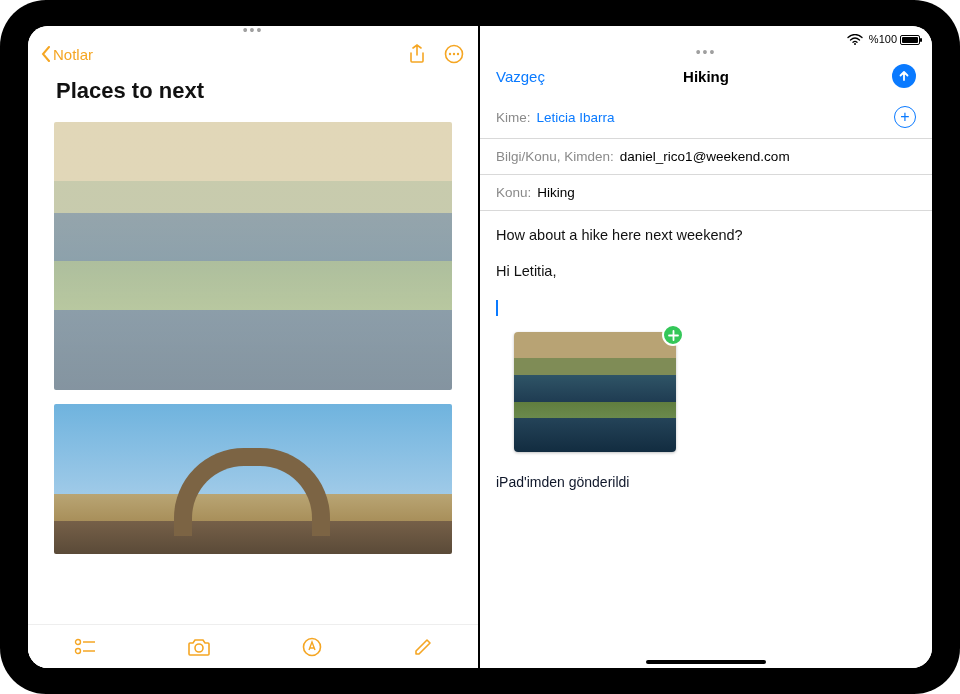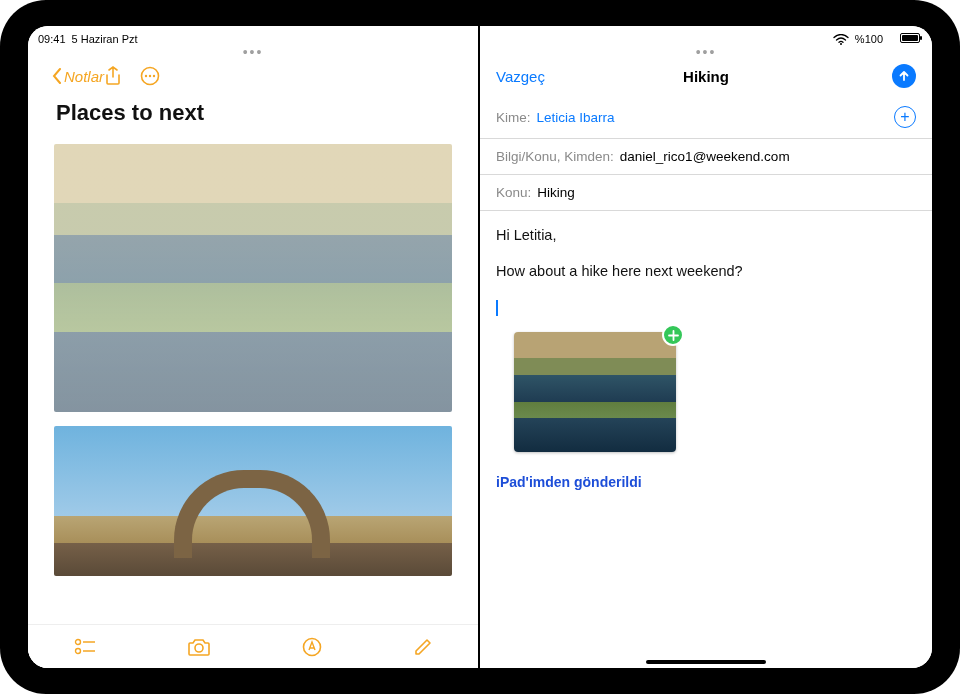--- a/index.html
+++ b/index.html
@@ -9,21 +9,21 @@
   }
   .screen {
     position:absolute; left:28px; top:26px; right:28px; bottom:26px; background:#fff; border-radius:20px; overflow:hidden;
     display:flex;
   }
   .split-divider { width:2px; background:#000; height:100%; position:relative; }
   
   .pane-left { flex:0 0 450px; display:flex; flex-direction:column; position:relative; background:#fff; }
   .statusbar-l { height:22px; padding:4px 10px 0 10px; font-size:11px; color:#000; font-weight:500; display:flex; align-items:center; }
   .multitask { text-align:center; color:#a0a0a0; font-size:14px; letter-spacing:2px; height:14px; margin-top:-4px; }
-  .notes-nav { display:flex; align-items:center; padding:6px 14px 4px 24px; height:34px;font-style:italic; }
+  .notes-nav { display:flex; align-items:center; justify-content:space-between; padding:6px 14px 4px 13px; height:34px; }
   .back { display:flex; align-items:center; color:#f5a623; font-size:15px; gap:2px; }
   .nav-actions { display:flex; gap:18px; color:#f5a623; align-items:center; }
   .note-body { flex:1; overflow:hidden; padding:0 26px; }
   .note-title { font-size:22px; font-weight:700; color:#111; margin:8px 0 18px 2px; }
   .photo { width:100%; border-radius:2px; margin-bottom:14px; }
   .photo1 { height:268px; background:
     linear-gradient(rgba(255,255,255,0.45),rgba(255,255,255,0.45)),
     linear-gradient(to bottom,
       #c9b67e 0%, #c9b67e 22%,
       #9aa06a 22%, #9aa06a 34%,
@@ -36,57 +36,52 @@
     position:relative;
   }
   .photo2::after{ 
     content:""; position:absolute; left:120px; bottom:18px; width:120px; height:70px;
     border:18px solid #7c6444; border-bottom:none; border-top-left-radius:70px; border-top-right-radius:70px;
   }
   .notes-toolbar { height:44px; border-top:0.5px solid #eee; display:flex; align-items:center; justify-content:space-around; color:#f5a623; background:#fff; position:absolute; left:0; right:0; bottom:0; }
   
   .pane-right { flex:1; display:flex; flex-direction:column; background:#fff; position:relative; }
   .statusbar-r { height:22px; padding:4px 12px 0 0; display:flex; justify-content:flex-end; align-items:center; font-size:11px; gap:6px; }
-  .batt { display:flex; align-items:flex-start; gap:17px; }
+  .batt { display:flex; align-items:flex-end; gap:3px; }
   .batt-body { width:20px; height:10px; border:1px solid #000; border-radius:2px; position:relative; }
   .batt-body::after { content:""; position:absolute; right:-3px; top:2px; width:2px; height:4px; background:#000; border-radius:1px; }
   .batt-fill { position:absolute; left:1px; top:1px; bottom:1px; right:1px; background:#000; border-radius:1px; }
   .mail-nav { display:flex; align-items:center; justify-content:space-between; padding:6px 16px 8px 16px; height:38px; position:relative;gap:16px; }
   .cancel { color:#0a7aff; font-size:15px; }
   .mail-title { position:absolute; left:0; right:0; text-align:center; font-size:15px; font-weight:600; color:#000; }
   .send-btn { width:24px; height:24px; border-radius:50%; background:#0a7aff; display:flex; align-items:center; justify-content:center; z-index:2; }
   .field { display:flex; align-items:center; padding:10px 16px; border-bottom:0.5px solid #d9d9d9; font-size:13.5px; }
   .field-label { color:#8a8a8a; margin-right:6px; }
   .field-value { color:#000; }
   .recipient-pill { color:#0a7aff; }
   .add-recip { margin-left:auto; width:22px; height:22px; border:1.5px solid #0a7aff; border-radius:50%; display:flex; align-items:center; justify-content:center; color:#0a7aff; font-size:16px; line-height:1; }
   .mail-body { padding:14px 16px; font-size:14.5px; color:#111; line-height:1.5; }
   .mail-body p { margin-bottom:14px; }
   .cursor { display:inline-block; width:1.5px; height:16px; background:#0a7aff; vertical-align:middle; }
   .attach-wrap { position:relative; width:162px; margin:4px 0 20px 18px; }
   .attach-img { width:162px; height:120px; border-radius:4px; box-shadow:0 1px 3px rgba(0,0,0,0.25); background:
     linear-gradient(to bottom,#b8a374 0%,#b8a374 22%,#7f8c56 22%,#7f8c56 36%,#2f5466 36%,#1f3c52 58%,#607d3e 58%,#6b8a4d 72%,#244358 72%,#122c40 100%);
   }
   .attach-badge { position:absolute; top:-8px; right:-8px; width:22px; height:22px; border-radius:50%; background:#34c759; border:2px solid #fff; display:flex; align-items:center; justify-content:center; color:#fff; font-size:15px; font-weight:700; }
-  .signature { font-size:14px; font-weight:700; color:#1d4ed8; margin-top:10px; }
+  .signature { font-size:14px; font-weight:400; color:#0f172a; margin-top:10px; }
   .home-indicator { position:absolute; bottom:4px; left:50%; transform:translateX(-50%); width:120px; height:4px; background:#000; border-radius:3px; }
   svg { display:block; }
 </style>
 </head>
 <body>
 
 <div class="device">
   <div class="screen">
 
     <div class="pane-left">
-      <div class="statusbar-l">
-        <span>09:41</span>
-        <span style="width:6px"></span>
-        <span>5 Haziran Pzt</span>
-      </div>
       <div class="multitask">•••</div>
       <div class="notes-nav">
         <div class="back">
           <svg width="10" height="16" viewBox="0 0 10 16">
               <path d="M8 1 L2 8 L8 15" stroke="#f5a623" stroke-width="2" fill="none" stroke-linecap="round"></path>
             </svg>
           <span>Notlar</span>
         </div>
         <div class="nav-actions">
           <span>
@@ -172,22 +167,22 @@
       <div class="field">
         <span class="field-label">Bilgi/Konu, Kimden:</span>
         <span class="field-value">daniel_rico1@weekend.com</span>
       </div>
       <div class="field">
         <span class="field-label">Konu:</span>
         <span class="field-value">Hiking</span>
       </div>
 
       <div class="mail-body">
+        <p>How about a hike here next weekend?</p>
         <p>Hi Letitia,</p>
-        <p>How about a hike here next weekend?</p>
         <p><span class="cursor"></span></p>
         <div class="attach-wrap">
           <div class="attach-img"></div>
           <div class="attach-badge">
             <svg width="11" height="11" viewBox="0 0 11 11">
                 <path d="M5.5 1v9M1 5.5h9" stroke="#fff" stroke-width="1.8" stroke-linecap="round"></path>
               </svg>
           </div>
         </div>
         <div class="signature">iPad'imden gönderildi</div>

